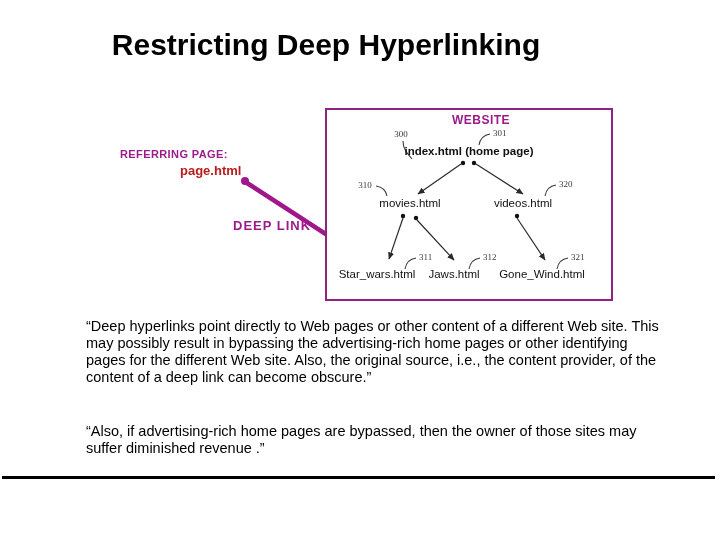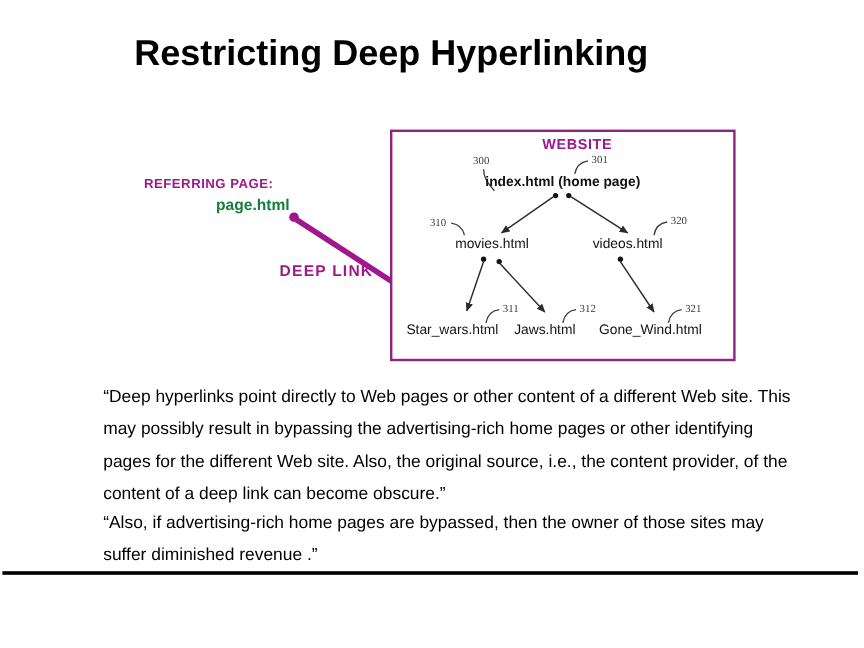--- a/index.html
+++ b/index.html
@@ -42,21 +42,21 @@
     color: #9C1A8C;
     white-space: nowrap;
     margin-left: 32px;
   }
   #referring-page-value {
     position: absolute;
     left: 180px;
     top: 163px;
     font-size: 13px;
     font-weight: bold;
-    color: #15803d;
+    color: #b91c1c;
     white-space: nowrap;
   }
   #deep-link-label {
     position: absolute;
     left: 233px;
     top: 218px;
     font-size: 13px;
     font-weight: bold;
     letter-spacing: 1px;
     color: #9C1A8C;
@@ -102,21 +102,21 @@
     width: 284px;
     height: 189px;
   }
 
   
   .body-paragraph {
     position: absolute;
     left: 86px;
     width: 582px;
     font-size: 14.5px;
-    line-height: 27px;
+    line-height: 17px;
     color: #000000;
     text-align: left;
   }
   #paragraph-1 { top: 318px; }
   #paragraph-2 { top: 423px; }
 
   
   #bottom-rule {
     position: absolute;
     left: 2px;

